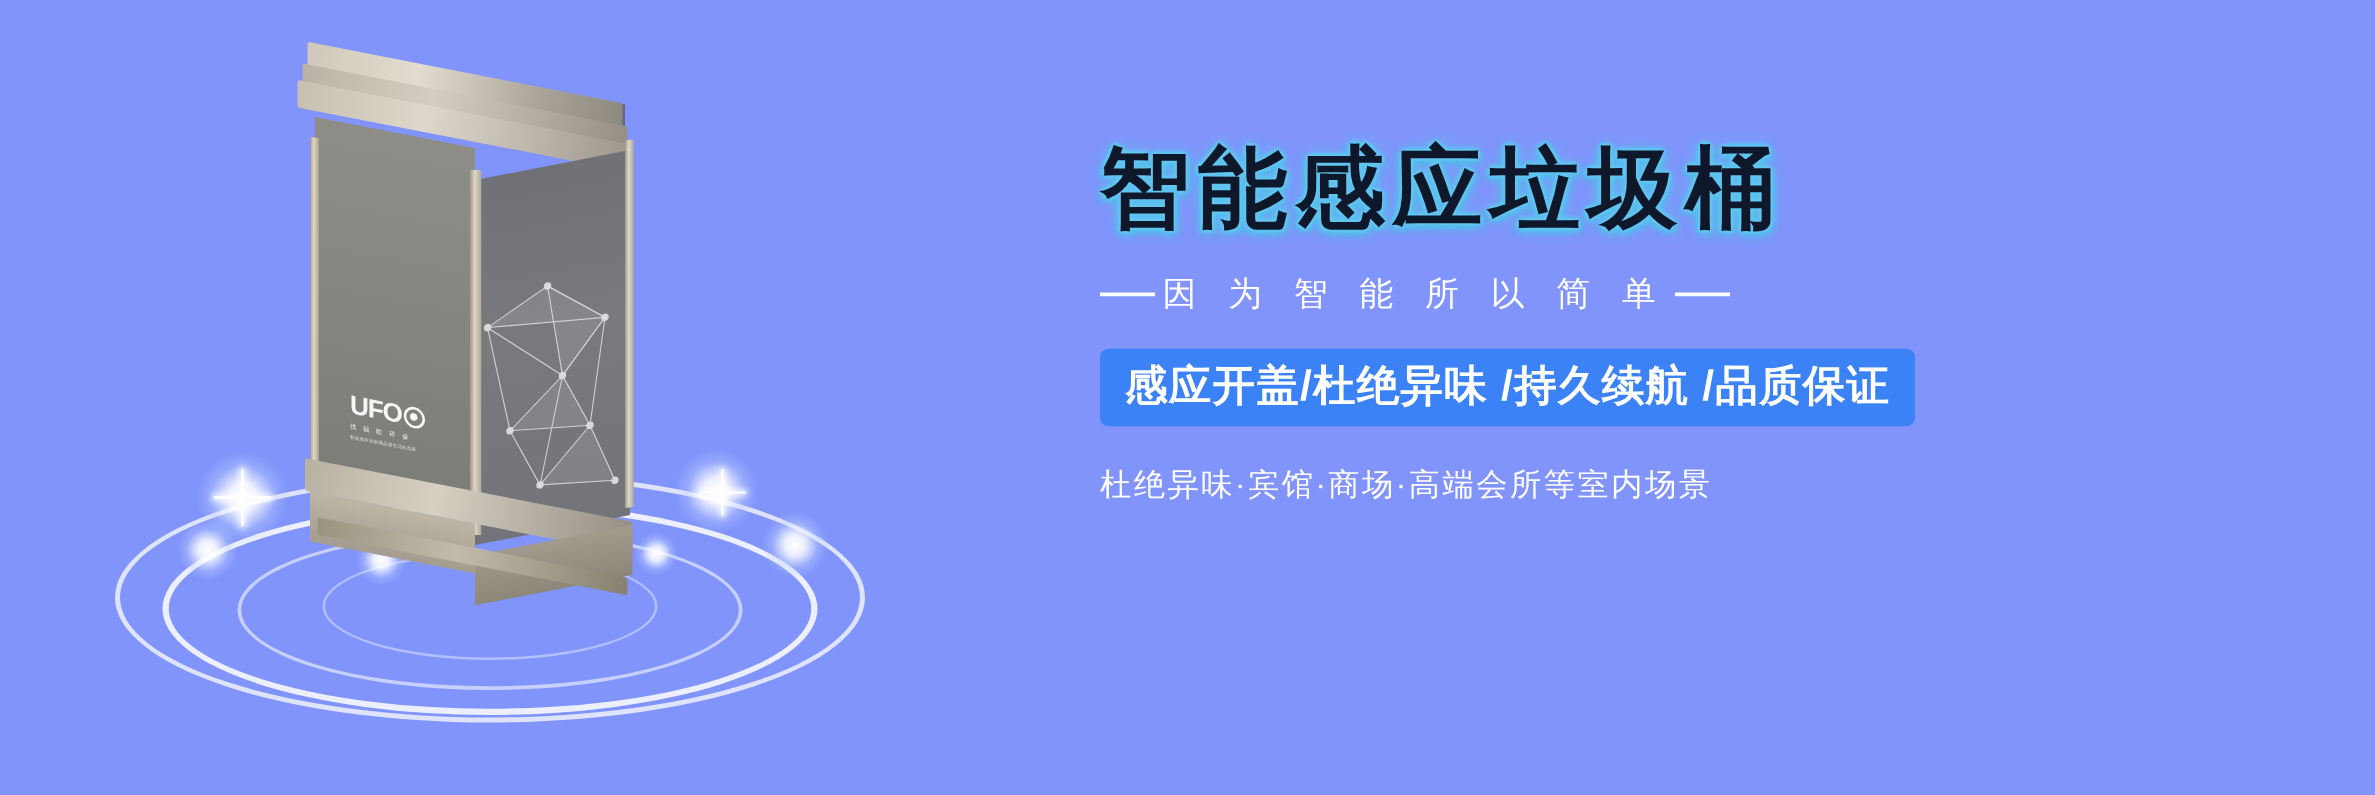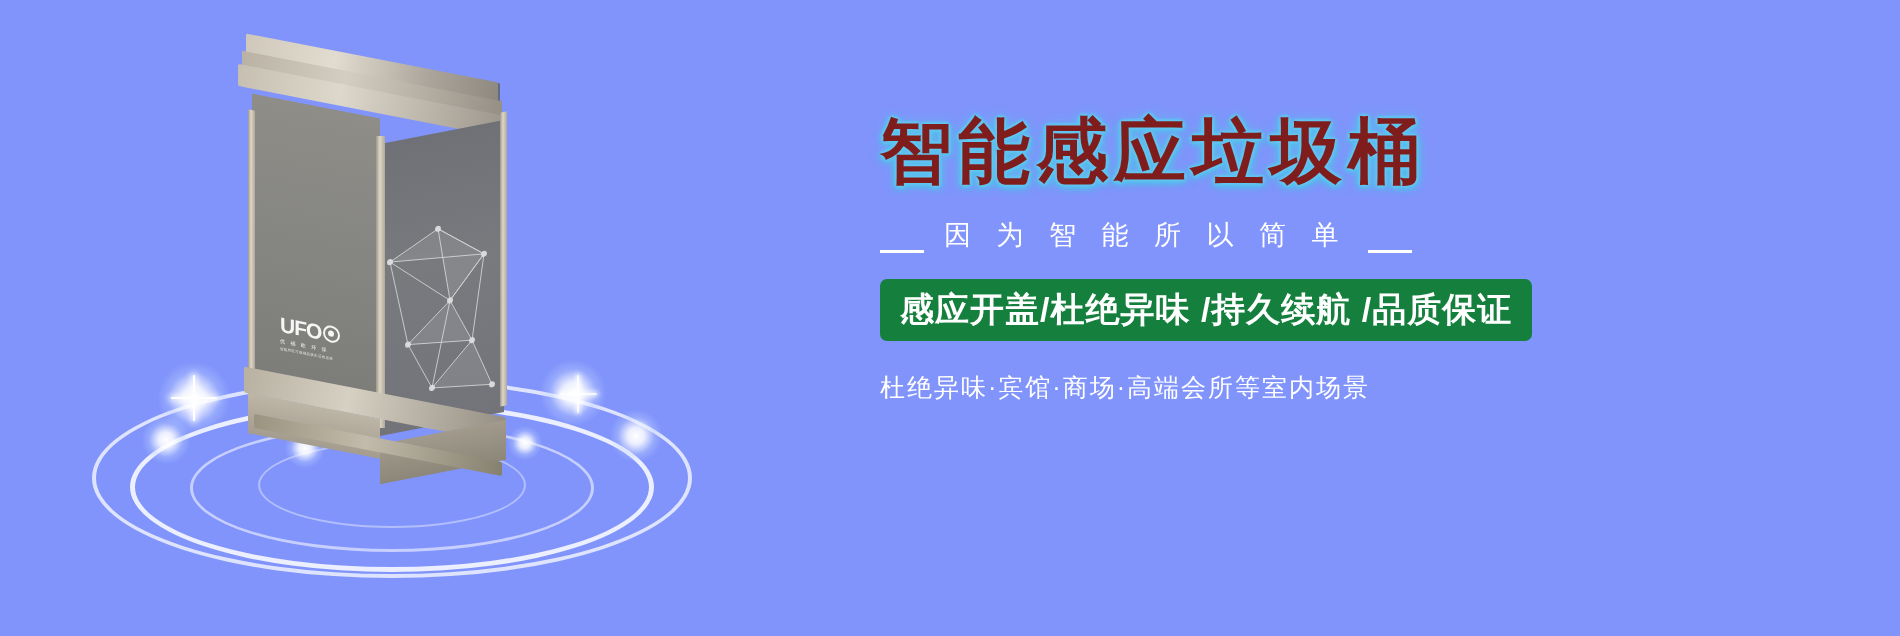--- a/index.html
+++ b/index.html
@@ -262,60 +262,60 @@
   .copy {
     position: absolute;
     left: 880px;
     top: 115px;
     width: 700px;
   }
 
   .headline {
     font-size: 72px;
     font-weight: 700;
-    color: #7f1d1d;
+    color: #0f172a;
     letter-spacing: 6px;
     line-height: 1;
     white-space: nowrap;
     text-shadow:
        0 0 2px #63c6f0,
        2px 0 3px #63c6f0,
       -2px 0 3px #63c6f0,
        0 2px 3px #63c6f0,
        0 -2px 3px #63c6f0,
        3px 3px 6px rgba(80,190,235,.95),
       -3px 3px 6px rgba(80,190,235,.95),
        0 0 14px rgba(90,200,240,.75);
   }
 
   .tagline {
     margin-top: 30px;
     display: flex;
-    align-items: flex-end;
-    gap: 20px;
+    align-items: center;
+    gap: 6px;
     white-space: nowrap;
   }
   .tag-rule {
     display: inline-block;
     width: 44px;
     height: 3px;
     background: #ffffff;
     flex: none;
   }
   .tag-text {
     font-size: 27px;
     color: #ffffff;
     letter-spacing: 9px;
     font-weight: 400;
   }
 
   .badge {
     margin-top: 26px;
     display: inline-block;
-    background: #15803d;
+    background: #3b82f6;
     border-radius: 7px;
     padding: 11px 20px 13px 20px;
     color: #ffffff;
     font-size: 34px;
     font-weight: 700;
     letter-spacing: 1px;
     line-height: 1.12;
     white-space: nowrap;
   }
 

